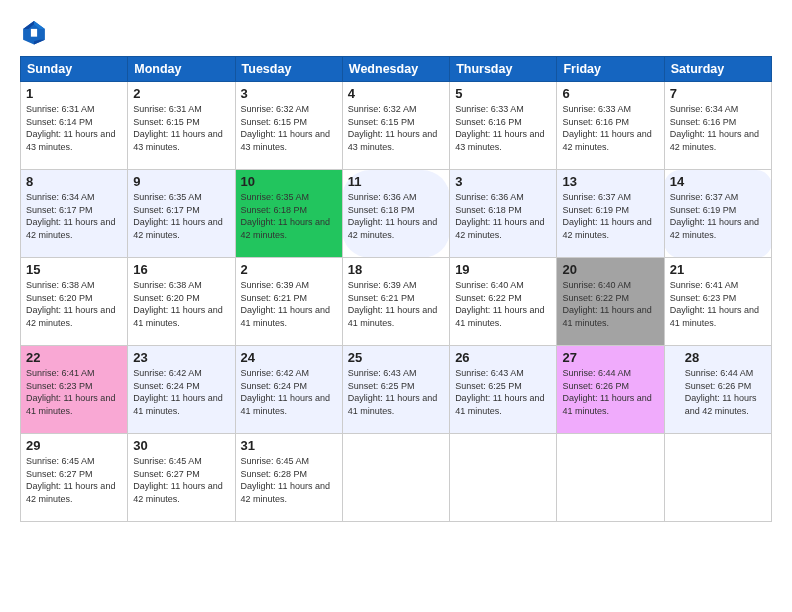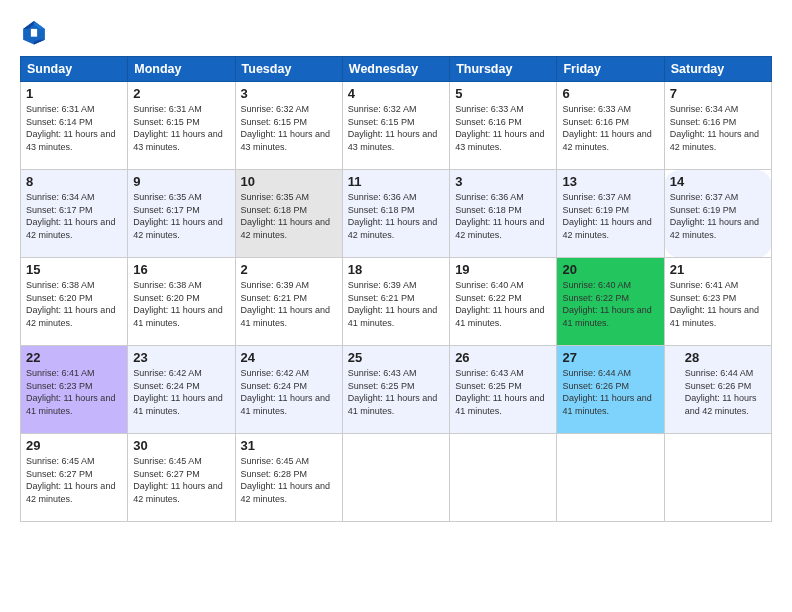--- a/index.html
+++ b/index.html
@@ -199,29 +199,29 @@
           </div>
         </td>
           <td style="background: rgb(238, 242, 255);">
           <span class="day-num">9</span>
           <div class="day-info">
             Sunrise: 6:35 AM<br>
             Sunset: 6:17 PM<br>
             Daylight: 11 hours and 42 minutes.
           </div>
         </td>
-          <td style="background: #e5e5e5;">
+          <td style="background: #22c55e;">
           <span class="day-num">10</span>
           <div class="day-info">
             Sunrise: 6:35 AM<br>
             Sunset: 6:18 PM<br>
             Daylight: 11 hours and 42 minutes.
           </div>
         </td>
-          <td style="background: rgb(238, 242, 255);">
+          <td style="background: rgb(238, 242, 255); border-radius: 28px;">
           <span class="day-num">11</span>
           <div class="day-info">
             Sunrise: 6:36 AM<br>
             Sunset: 6:18 PM<br>
             Daylight: 11 hours and 42 minutes.
           </div>
         </td>
           <td style="background: rgb(238, 242, 255);">
           <span class="day-num">3</span>
           <div class="day-info">
@@ -281,39 +281,39 @@
           </div>
         </td>
           <td style="background: rgb(255, 255, 255);">
           <span class="day-num">19</span>
           <div class="day-info">
             Sunrise: 6:40 AM<br>
             Sunset: 6:22 PM<br>
             Daylight: 11 hours and 41 minutes.
           </div>
         </td>
-          <td style="background: #22c55e;">
+          <td style="background: #a3a3a3;">
           <span class="day-num">20</span>
           <div class="day-info">
             Sunrise: 6:40 AM<br>
             Sunset: 6:22 PM<br>
             Daylight: 11 hours and 41 minutes.
           </div>
         </td>
           <td style="background: rgb(255, 255, 255);">
           <span class="day-num">21</span>
           <div class="day-info">
             Sunrise: 6:41 AM<br>
             Sunset: 6:23 PM<br>
             Daylight: 11 hours and 41 minutes.
           </div>
         </td>
         </tr>
         <tr>
-          <td style="background: #c4b5fd;">
+          <td style="background: #f9a8d4;">
           <span class="day-num">22</span>
           <div class="day-info">
             Sunrise: 6:41 AM<br>
             Sunset: 6:23 PM<br>
             Daylight: 11 hours and 41 minutes.
           </div>
         </td>
           <td style="background: rgb(238, 242, 255);">
           <span class="day-num">23</span>
           <div class="day-info">
@@ -339,21 +339,21 @@
           </div>
         </td>
           <td style="background: rgb(238, 242, 255);">
           <span class="day-num">26</span>
           <div class="day-info">
             Sunrise: 6:43 AM<br>
             Sunset: 6:25 PM<br>
             Daylight: 11 hours and 41 minutes.
           </div>
         </td>
-          <td style="background: #7dd3fc;">
+          <td style="background: #f0abfc;">
           <span class="day-num">27</span>
           <div class="day-info">
             Sunrise: 6:44 AM<br>
             Sunset: 6:26 PM<br>
             Daylight: 11 hours and 41 minutes.
           </div>
         </td>
           <td style="background: rgb(238, 242, 255); padding-left: 20px;">
           <span class="day-num">28</span>
           <div class="day-info">

